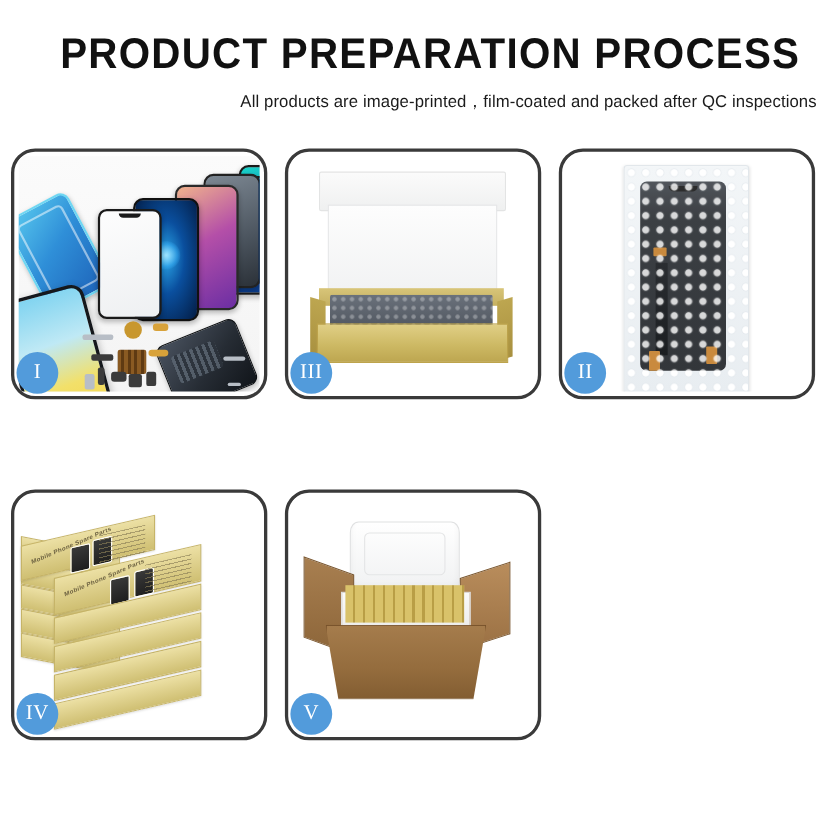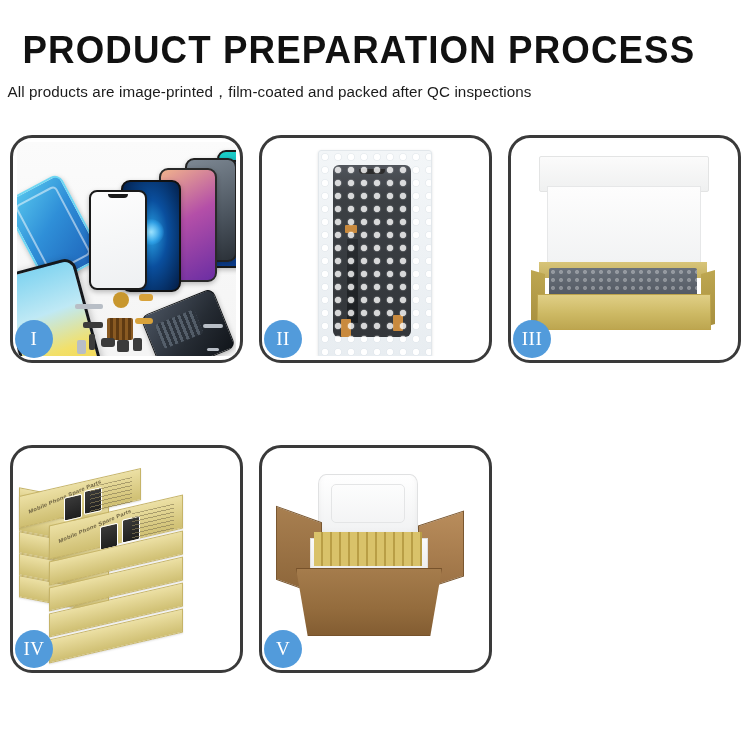--- a/index.html
+++ b/index.html
@@ -6,21 +6,21 @@
   body{
     width:750px;height:750px;
     background:#ffffff;
     font-family:"Liberation Sans", sans-serif;
     overflow:hidden;
     position:relative;
   }
   .page{width:750px;height:750px;position:relative;}
 
   
-  .header{padding-top:30px;text-align:left;}
+  .header{padding-top:30px;text-align:right;}
   .title{
     font-family:"Liberation Sans", sans-serif;
     font-weight:700;
     font-size:39px;
     letter-spacing:1.2px;
     color:#111111;
     line-height:1.0;
     transform:scaleX(0.94);
     white-space:nowrap;
   }
@@ -343,51 +343,51 @@
           <div class="part" style="left:116px;top:196px;width:9px;height:13px;border-radius:2px;"></div>
           <div class="part silver" style="left:186px;top:182px;width:20px;height:4px;"></div>
           <div class="part silver" style="left:190px;top:206px;width:12px;height:3px;"></div>
         </div>
         <div class="badge">I</div>
       </div>
     </div>
 
     <div class="panel">
       <div class="panel-inner">
+        <div class="photo p3">
+          <div class="lid-up"></div>
+          <div class="foam"></div>
+          <div class="box-inner-rim"></div>
+          <div class="darkwrap"></div>
+          <div class="box-left"></div>
+          <div class="box-right"></div>
+          <div class="box-front"></div>
+        </div>
+        <div class="badge">III</div>
+      </div>
+    </div>
+
+    <div class="panel">
+      <div class="panel-inner">
         <div class="photo p2">
           <div class="bubblebag">
             <div class="lcd"></div>
             <div class="flexcable"></div>
             <div class="conn" style="left:26px;top:74px;width:12px;height:8px;"></div>
             <div class="conn" style="left:22px;top:168px;width:10px;height:18px;"></div>
             <div class="conn" style="left:74px;top:164px;width:10px;height:16px;"></div>
             <div class="bubble-overlay"></div>
           </div>
         </div>
         <div class="badge">II</div>
       </div>
     </div>
 
     <div class="panel">
       <div class="panel-inner">
-        <div class="photo p3">
-          <div class="lid-up"></div>
-          <div class="foam"></div>
-          <div class="box-inner-rim"></div>
-          <div class="darkwrap"></div>
-          <div class="box-left"></div>
-          <div class="box-right"></div>
-          <div class="box-front"></div>
-        </div>
-        <div class="badge">III</div>
-      </div>
-    </div>
-
-    <div class="panel">
-      <div class="panel-inner">
         <div class="photo p4">
           <div class="stack">
             <div class="sbox" style="left:2px;top:44px;width:88px;height:20px;transform:skewY(11deg);"></div>
             <div class="sbox" style="left:2px;top:66px;width:88px;height:20px;transform:skewY(11deg);"></div>
             <div class="sbox" style="left:2px;top:88px;width:88px;height:20px;transform:skewY(11deg);"></div>
             <div class="sbox" style="left:2px;top:110px;width:88px;height:20px;transform:skewY(11deg);"></div>
             <div class="sbox" style="left:2px;top:132px;width:88px;height:20px;transform:skewY(11deg);"></div>
 
             <div class="sbox" style="left:2px;top:30px;width:120px;height:30px;transform:skewY(-13deg);">
               <span class="lbl" style="transform:rotate(-11deg);">Mobile Phone Spare Parts</span>

